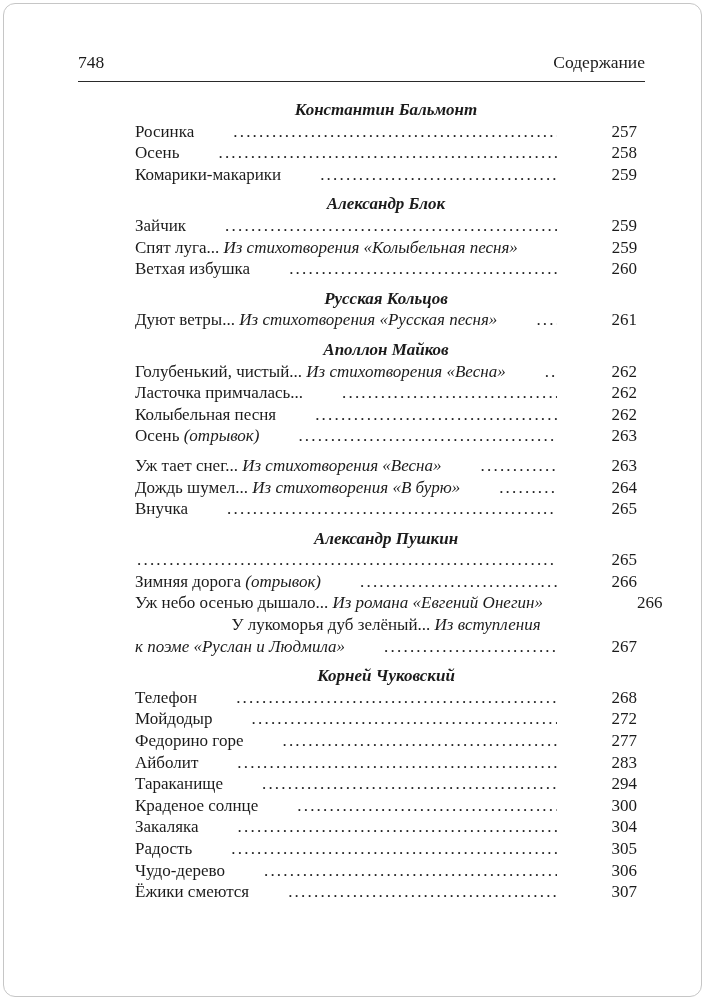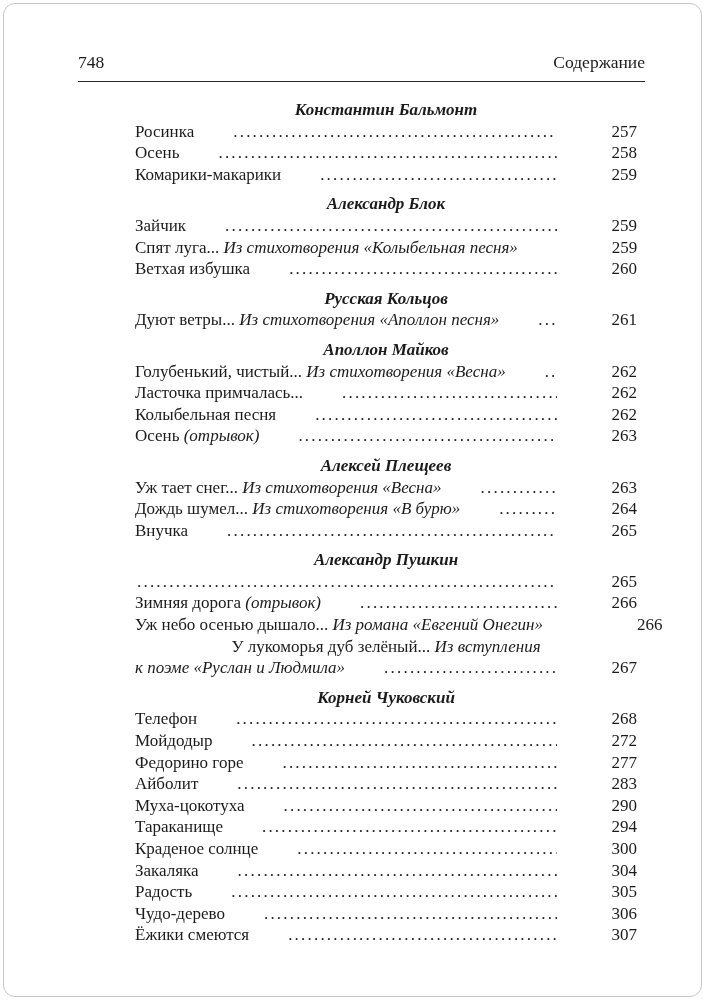--- a/index.html
+++ b/index.html
@@ -111,21 +111,21 @@
         </div>
         <div class="entry">
           <span class="t">Ветхая избушка</span>
           <span class="dots"></span>
           <span class="pg">260</span>
         </div>
       </section>
       <section class="toc-section">
         <div class="author">Русская Кольцов</div>
         <div class="entry">
-          <span class="t">Дуют ветры... <span class="it">Из стихотворения «Аполлон песня»</span></span>
+          <span class="t">Дуют ветры... <span class="it">Из стихотворения «Русская песня»</span></span>
           <span class="dots"></span>
           <span class="pg">261</span>
         </div>
       </section>
       <section class="toc-section">
         <div class="author">Аполлон Майков</div>
         <div class="entry">
           <span class="t">Голубенький, чистый... <span class="it">Из стихотворения «Весна»</span></span>
           <span class="dots"></span>
           <span class="pg">262</span>
@@ -140,21 +140,20 @@
           <span class="dots"></span>
           <span class="pg">262</span>
         </div>
         <div class="entry">
           <span class="t">Осень <span class="it">(отрывок)</span></span>
           <span class="dots"></span>
           <span class="pg">263</span>
         </div>
       </section>
       <section class="toc-section">
-        <div class="author">Алексей Плещеев</div>
         <div class="entry">
           <span class="t">Уж тает снег... <span class="it">Из стихотворения «Весна»</span></span>
           <span class="dots"></span>
           <span class="pg">263</span>
         </div>
         <div class="entry">
           <span class="t">Дождь шумел... <span class="it">Из стихотворения «В бурю»</span></span>
           <span class="dots"></span>
           <span class="pg">264</span>
         </div>
@@ -201,25 +200,20 @@
         </div>
         <div class="entry">
           <span class="t">Федорино горе</span>
           <span class="dots"></span>
           <span class="pg">277</span>
         </div>
         <div class="entry">
           <span class="t">Айболит</span>
           <span class="dots"></span>
           <span class="pg">283</span>
-        </div>
-        <div class="entry">
-          <span class="t">Муха-цокотуха</span>
-          <span class="dots"></span>
-          <span class="pg">290</span>
         </div>
         <div class="entry">
           <span class="t">Тараканище</span>
           <span class="dots"></span>
           <span class="pg">294</span>
         </div>
         <div class="entry">
           <span class="t">Краденое солнце</span>
           <span class="dots"></span>
           <span class="pg">300</span>

